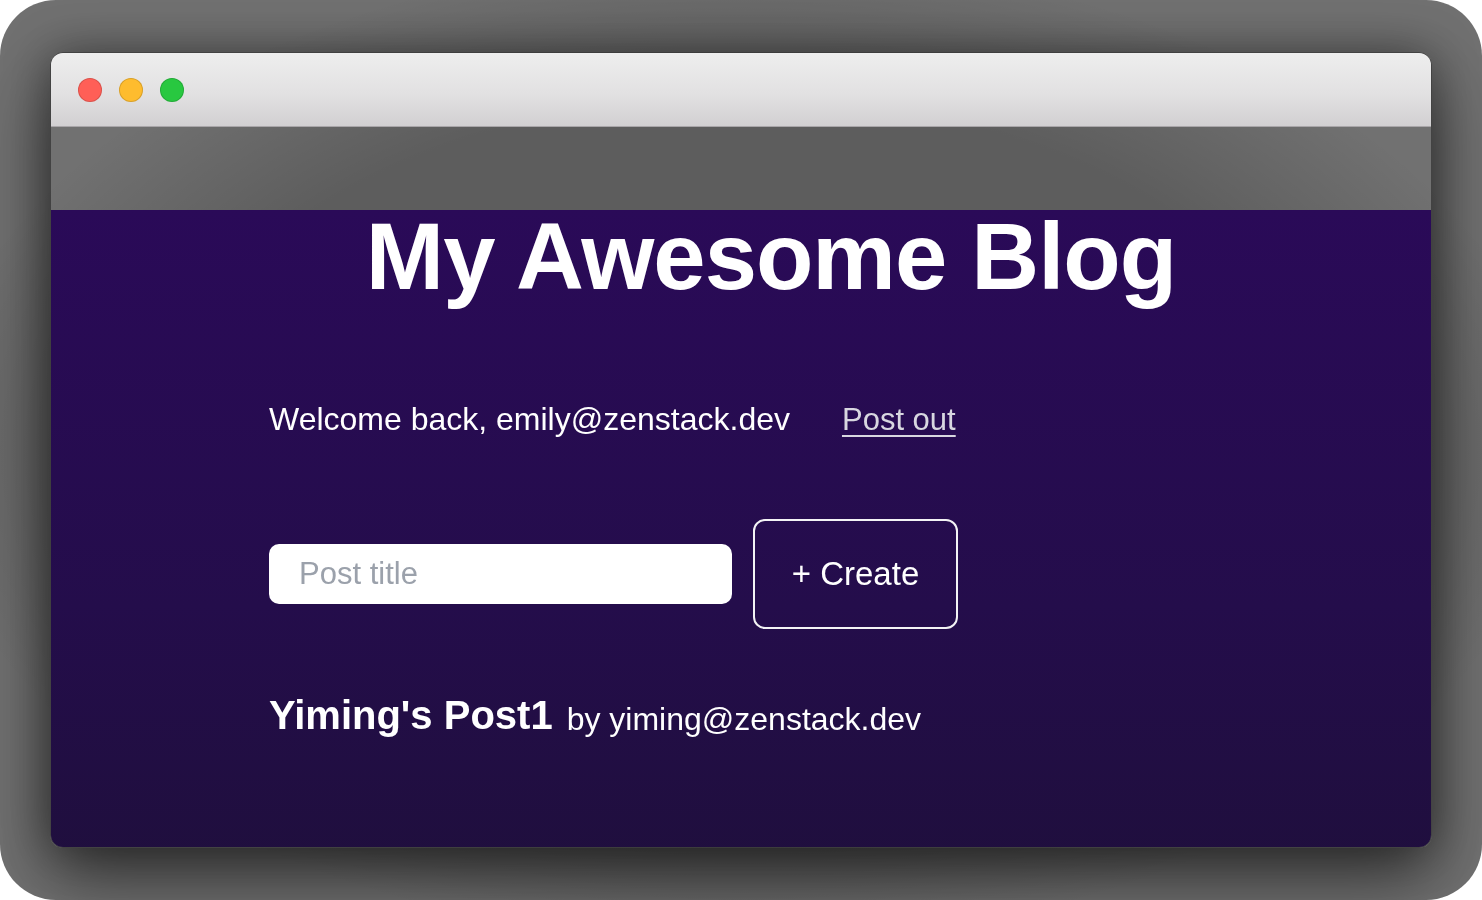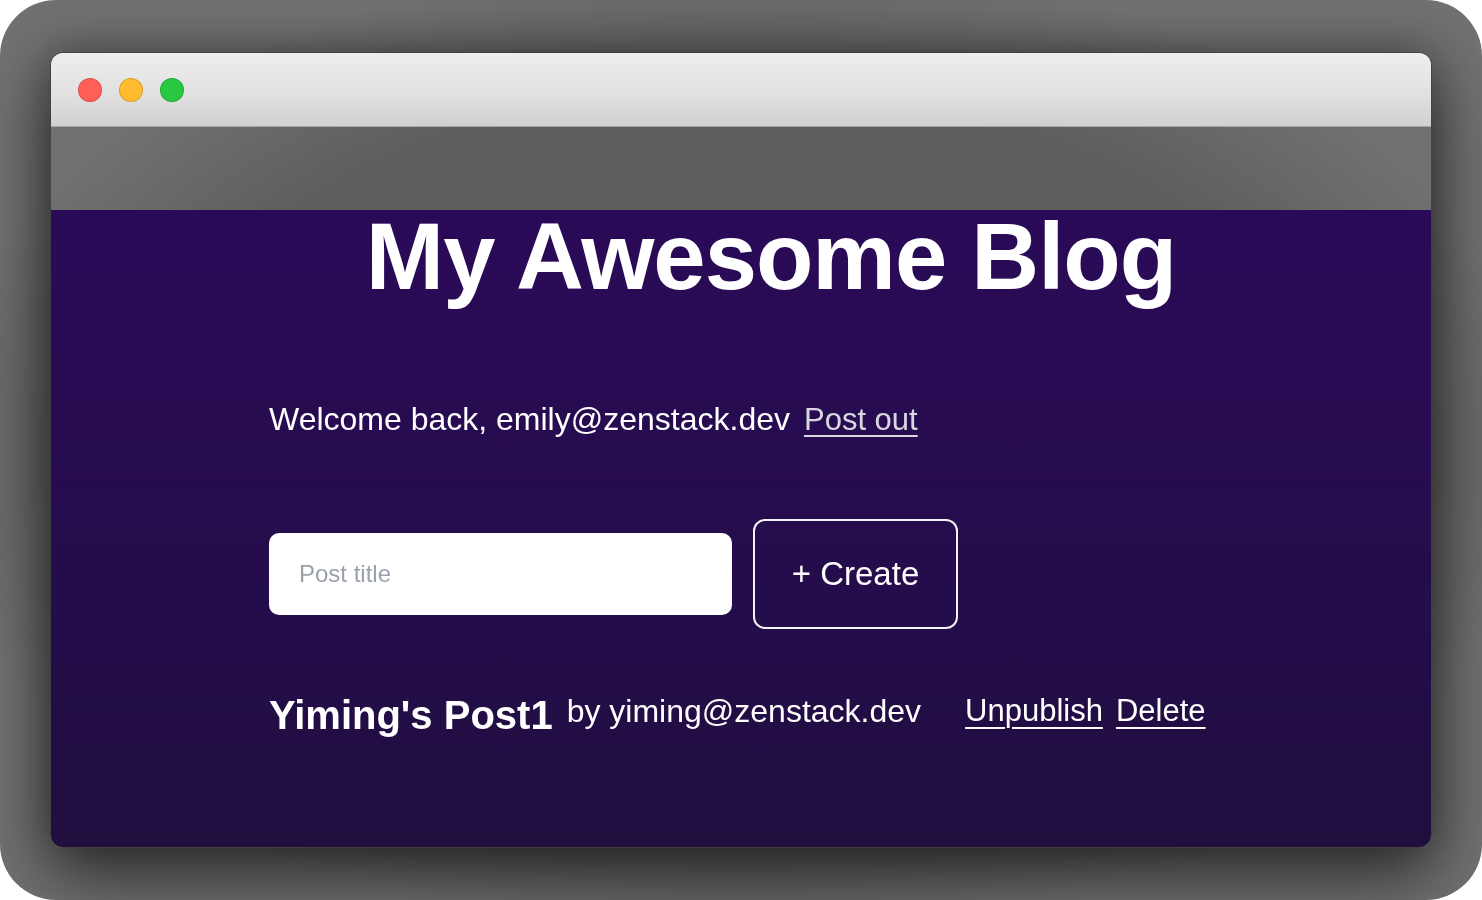--- a/index.html
+++ b/index.html
@@ -43,52 +43,52 @@
 
   .blog-title {
     margin-top: 83px;
     text-align: center;
     font-size: 94px; font-weight: 700; letter-spacing: -1px;
     line-height: 1; color: #ffffff; white-space: nowrap;
   }
 
   .welcome-row {
     margin-top: 93px;
-    display: flex; align-items: baseline; gap: 14px;
+    display: flex; align-items: baseline; gap: 52px;
     font-size: 32px; line-height: 1.4;
   }
   .welcome-text { color: #ffffff; }
   .signout-link {
     color: #d8d7e0; text-decoration: underline;
     text-underline-offset: 5px; text-decoration-thickness: 2px;
     font-size: 31px; cursor: pointer;
   }
 
   .create-row {
     margin-top: 87px;
     display: flex; align-items: center; gap: 21px; height: 90px;
   }
   .post-title-input {
-    width: 463px; height: 82px; border: none; border-radius: 10px;
-    background: #ffffff; padding: 0 30px; font-size: 24px;
+    width: 463px; height: 60px; border: none; border-radius: 10px;
+    background: #ffffff; padding: 0 30px; font-size: 31px;
     font-family: "Liberation Sans", "DejaVu Sans", sans-serif;
     color: #111827; outline: none;
   }
   .post-title-input::placeholder { color: #9ba1ab; }
   .create-button {
     width: 205px; height: 110px; background: transparent;
     border: 2px solid #f3f3f5; border-radius: 12px;
     color: #ffffff; font-size: 33px;
     font-family: "Liberation Sans", "DejaVu Sans", sans-serif;
     cursor: pointer;
   }
 
   .post-row {
     margin-top: 74px;
-    display: flex; align-items: flex-start; white-space: nowrap;
+    display: flex; align-items: flex-end; white-space: nowrap;
   }
   .post-title { font-size: 40px; font-weight: 600; color: #ffffff; }
   .post-byline { font-size: 32px; color: #ffffff; margin-left: 14px; }
   .post-actions { display: flex; align-items: baseline; gap: 13px; margin-left: 44px; }
   .post-action-link {
     color: #ffffff; font-size: 31px; font-weight: 500;
     text-decoration: underline; text-underline-offset: 6px;
     text-decoration-thickness: 2px; cursor: pointer;
   }
 </style>
@@ -115,23 +115,19 @@
         </div>
 
         <div class="create-row">
           <input class="post-title-input" type="text" placeholder="Post title" style="">
           <button class="create-button">+ Create</button>
         </div>
 
         <div class="post-row">
           <span class="post-title">Yiming's Post1</span>
           <span class="post-byline">by yiming@zenstack.dev</span>
-          <span class="post-actions">
-            <a class="post-action-link">Unpublish</a>
-            <a class="post-action-link">Delete</a>
-          </span>
         </div>
 
       </div>
     </div>
 
   </div>
 </div>
 
 </body></html>

